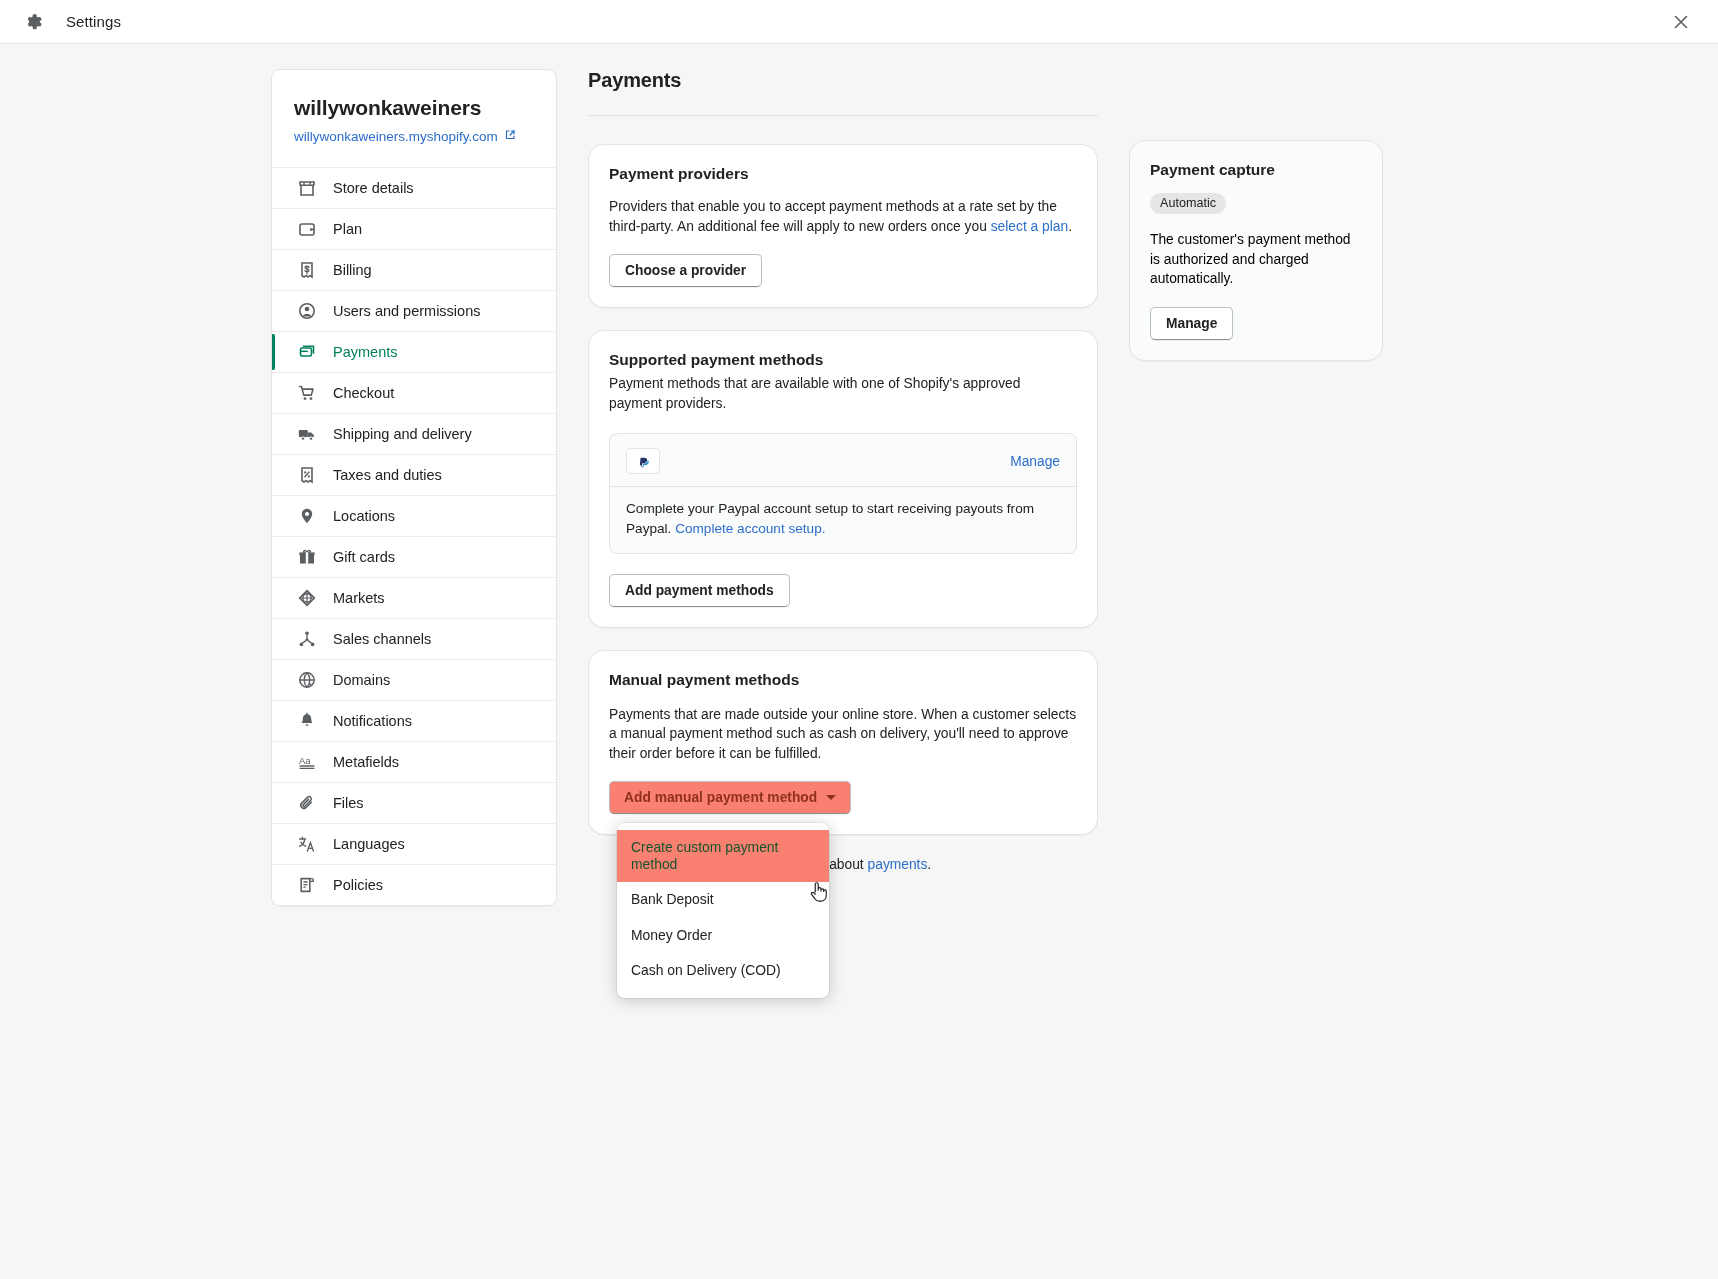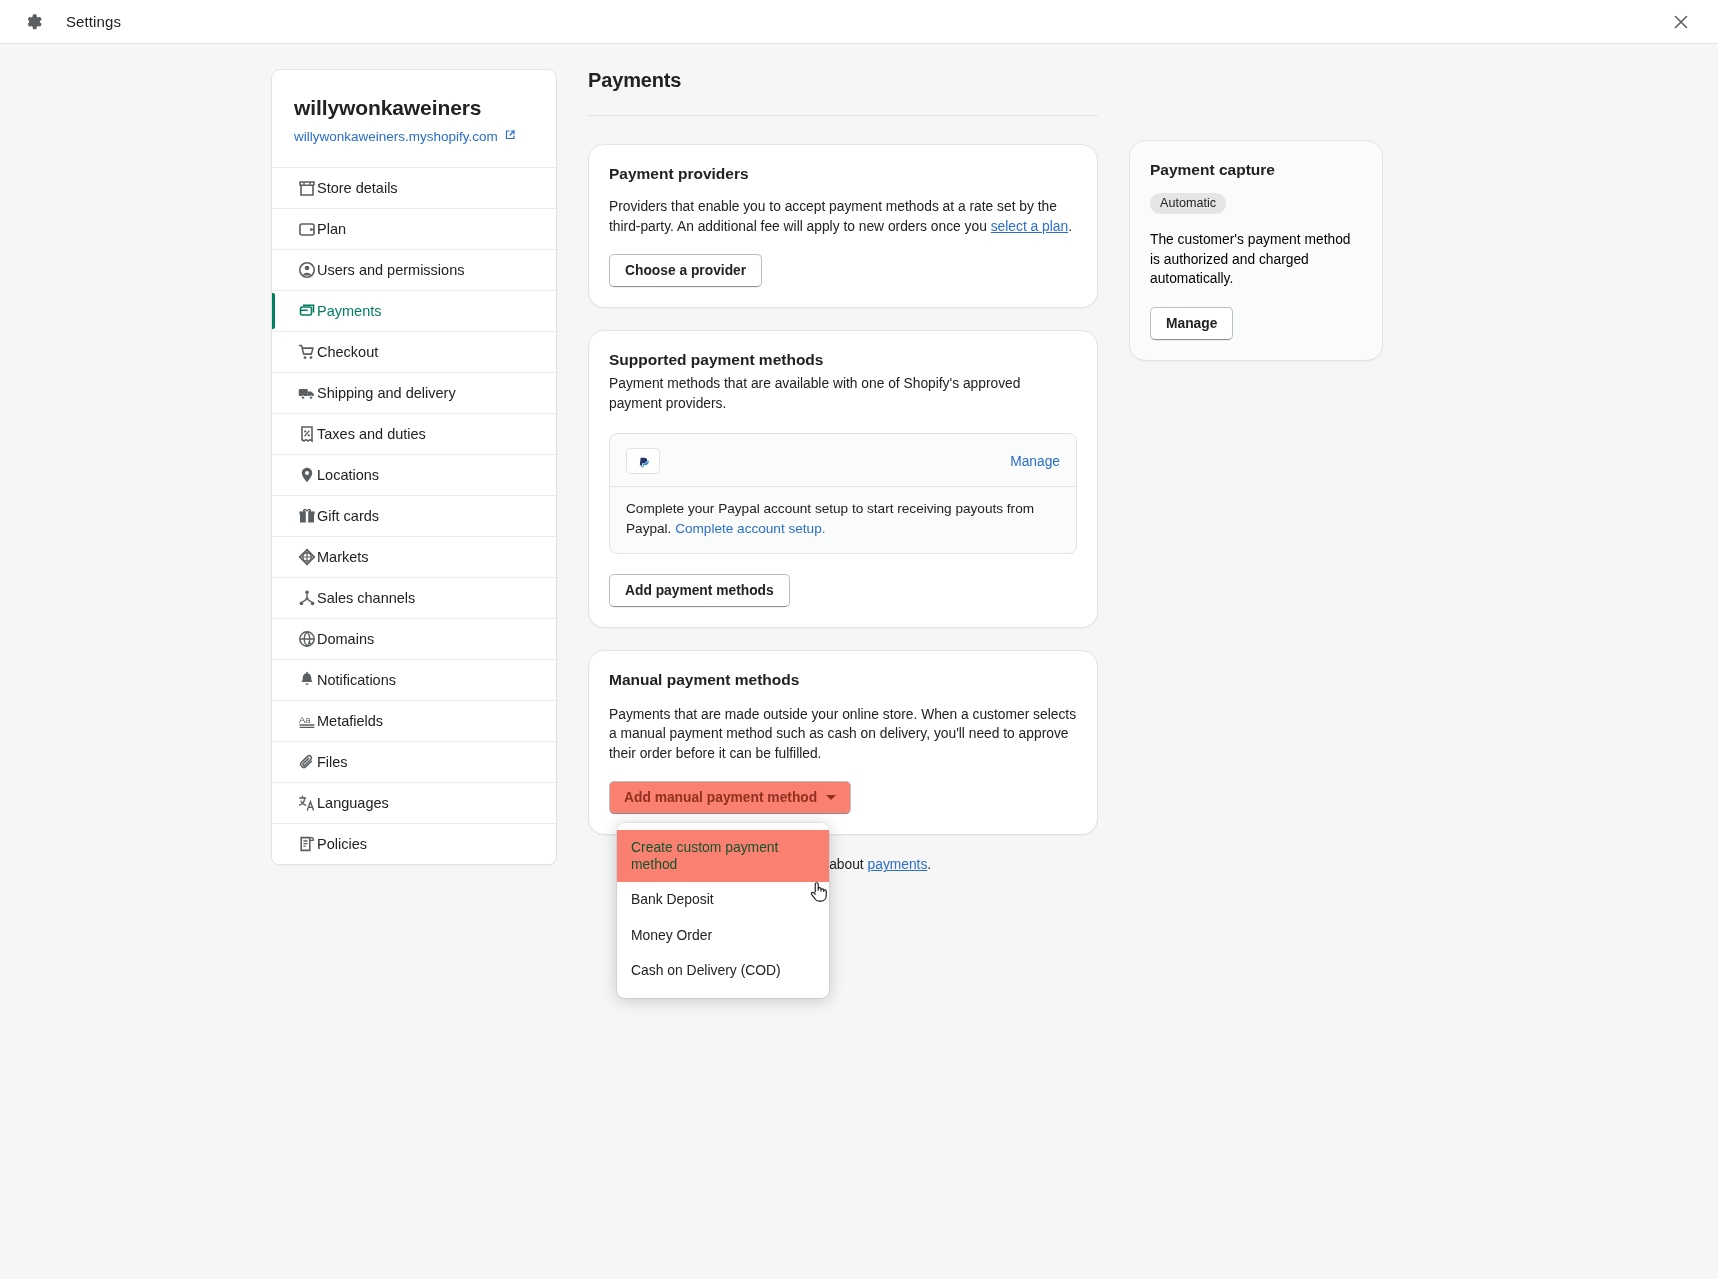--- a/index.html
+++ b/index.html
@@ -70,20 +70,21 @@
     color: #2c6ecb;
     display: inline-flex;
     align-items: center;
     gap: 6px;
     text-decoration: none;
     cursor: pointer;
   }
   .nav-item {
     display: flex;
     align-items: center;
+    gap: 16px;
     padding: 0 18px 0 25px;
     height: 41px;
     border-top: 1px solid #ededee;
     font-size: 14.5px;
     color: #202223;
     cursor: pointer;
     position: relative;
     background: #fff;
   }
   .nav-item .ic { width: 20px; height: 20px; flex: 0 0 20px; display: block; }
@@ -124,21 +125,20 @@
     margin-bottom: 14px;
   }
   .card-h.tight { margin-bottom: 5px; }
   .card-p {
     font-size: 13.8px;
     line-height: 1.42;
     color: #202223;
   }
   .card-p a, .inline-link {
     color: #2c6ecb;
-    text-decoration: underline;
     cursor: pointer;
   }
   .btn {
     display: inline-flex;
     align-items: center;
     justify-content: center;
     background: #fff;
     border: 1px solid #babfc3;
     border-bottom-color: #8c9196;
     border-radius: 5px;
@@ -313,20 +313,27 @@
         <div class="nav-item">
           <span class="ic"><svg viewBox="0 0 20 20" width="20" height="20">
               <rect x="3" y="5" width="14" height="11" rx="2" fill="none" stroke="#5c5f62" stroke-width="1.6"></rect>
               <path d="M13 10.5h4.2" stroke="#5c5f62" stroke-width="1.6"></path>
               <circle cx="14.2" cy="10.5" r="1.2" fill="#5c5f62"></circle>
             </svg></span>
           <span>Plan</span>
         </div>
         <div class="nav-item">
           <span class="ic"><svg viewBox="0 0 20 20" width="20" height="20">
+              <path d="M5 3h10v14l-2-1.3L11 17l-2-1.3L7 17l-2-1.3V3z" fill="none" stroke="#5c5f62" stroke-width="1.6"></path>
+              <path d="M10 6v8M12 7.6c0-.9-.9-1.5-2-1.5s-2 .6-2 1.4c0 1.9 4 .9 4 2.8 0 .9-.9 1.5-2 1.5s-2-.6-2-1.4" fill="none" stroke="#5c5f62" stroke-width="1.3" stroke-linecap="round"></path>
+            </svg></span>
+          <span>Billing</span>
+        </div>
+        <div class="nav-item">
+          <span class="ic"><svg viewBox="0 0 20 20" width="20" height="20">
               <circle cx="10" cy="10" r="7.2" fill="none" stroke="#5c5f62" stroke-width="1.6"></circle>
               <circle cx="10" cy="8" r="2.3" fill="#5c5f62"></circle>
               <path d="M5.6 15.6a4.8 4.8 0 018.8 0" fill="#5c5f62"></path>
             </svg></span>
           <span>Users and permissions</span>
         </div>
         <div class="nav-item active">
           <span class="ic"><svg viewBox="0 0 20 20" width="20" height="20">
               <rect x="3.5" y="6" width="11" height="8" rx="1.6" fill="none" stroke="currentColor" stroke-width="1.6"></rect>
               <path d="M6 4.2h10.5v7.4" fill="none" stroke="currentColor" stroke-width="1.6"></path>

